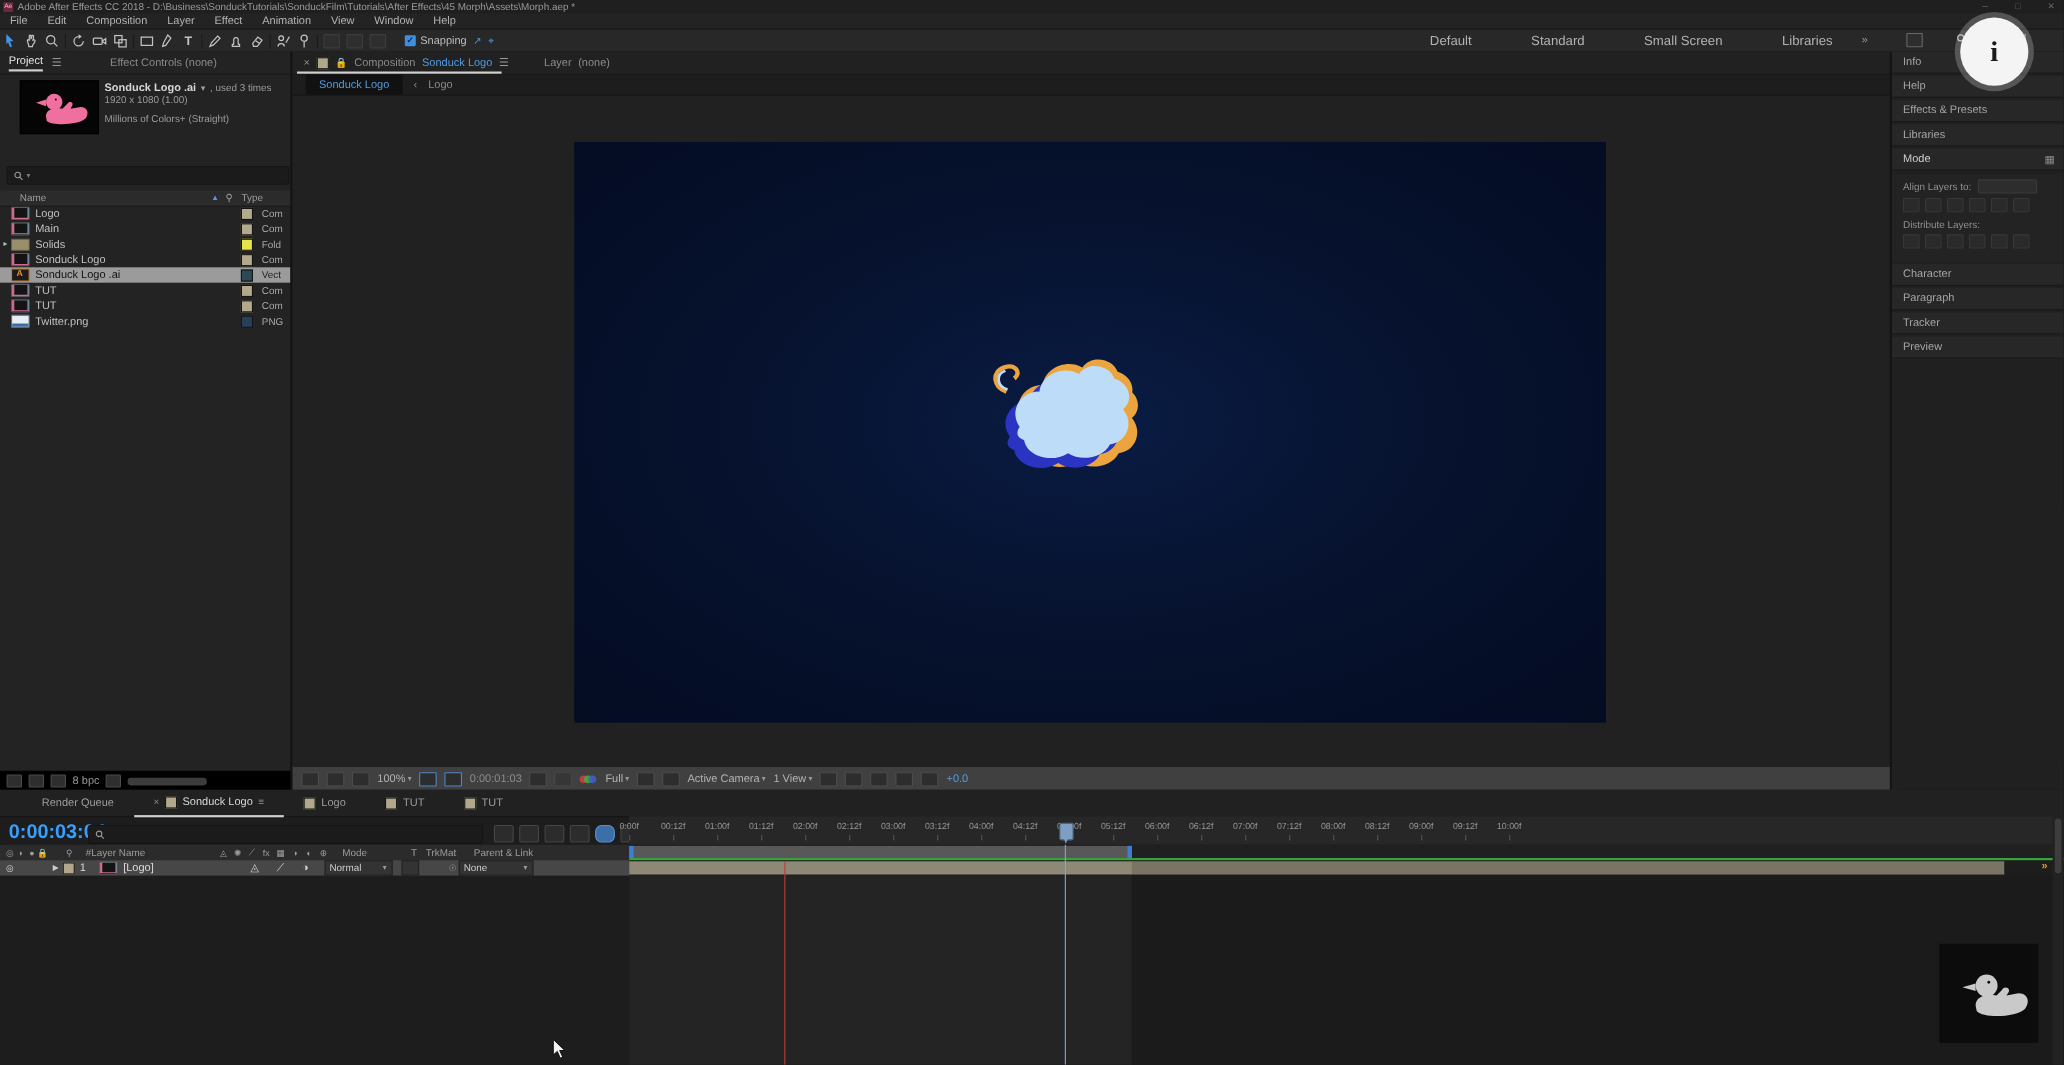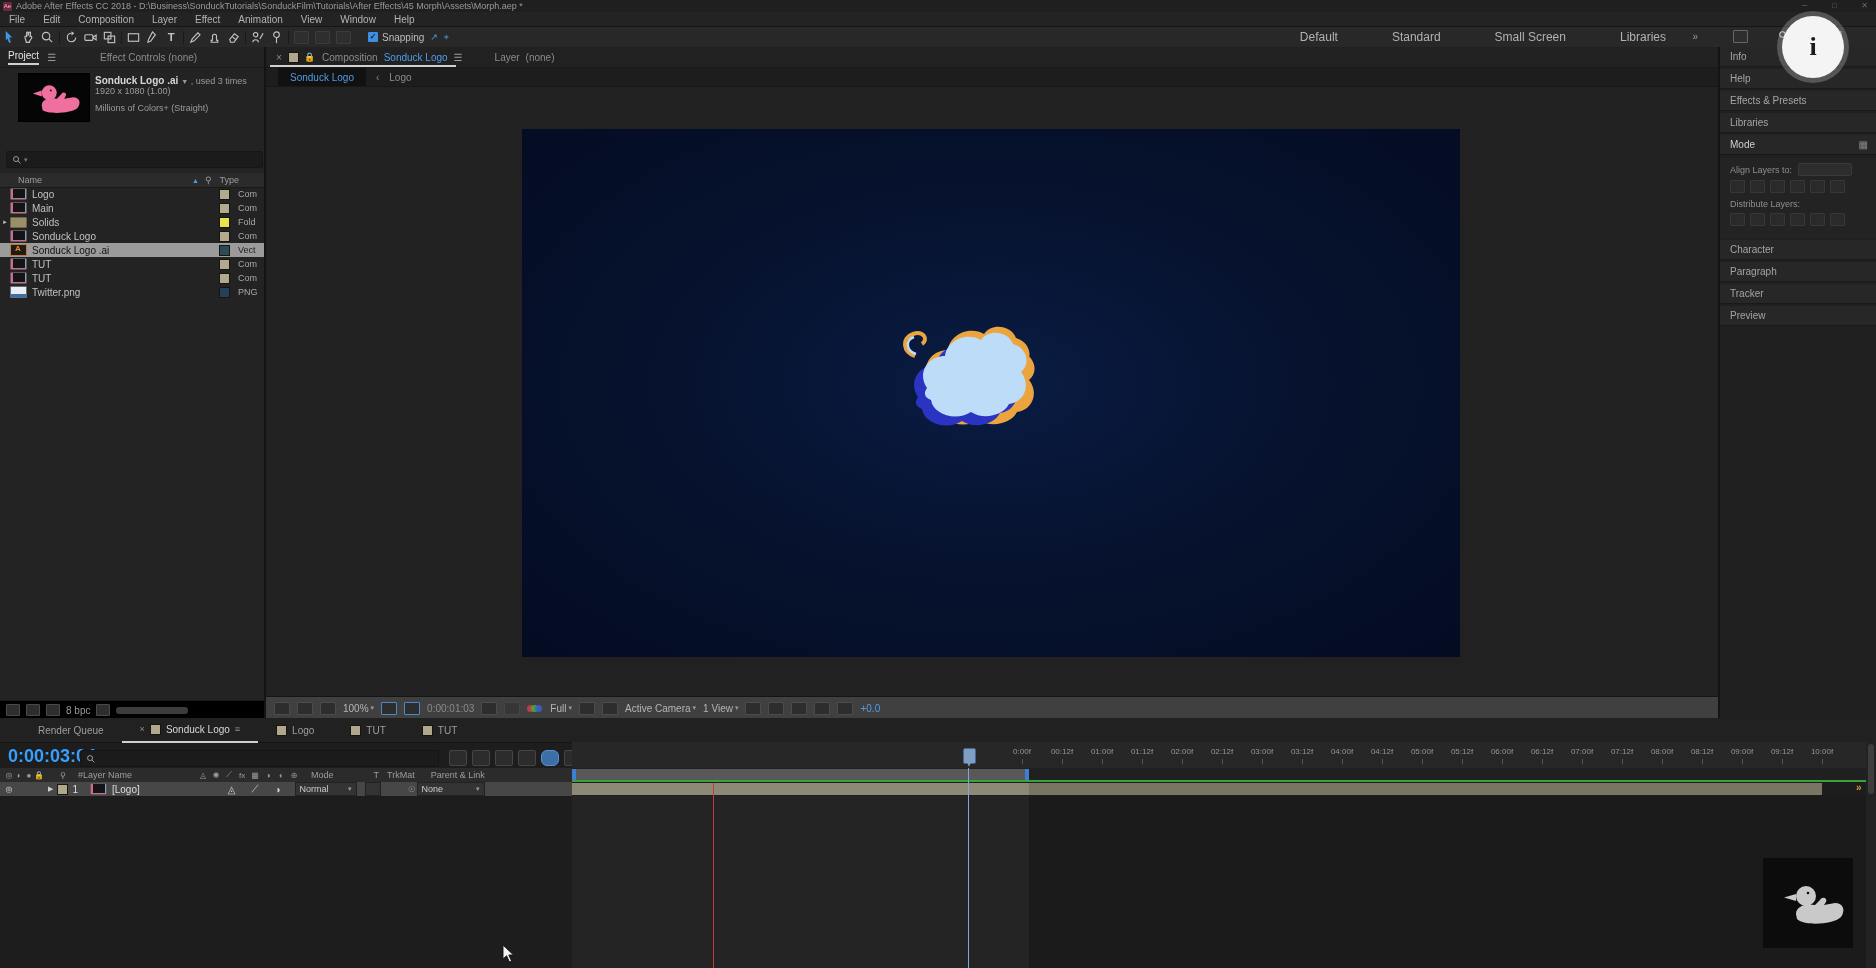--- a/index.html
+++ b/index.html
@@ -93,21 +93,21 @@
   .tlico.blue{background:#3c6ea8;border-color:#5a8fd0;border-radius:6px}
   #avhead{left:0;top:50px;width:572px;height:14px;background:#2b2b2b;border-bottom:1px solid #191919;
        font-size:9px;color:#9d9d9d}
   #layerrow{left:0;top:64px;width:572px;height:14px;background:#474747;color:#ddd;font-size:10px}
   .swico{width:9px;height:9px;display:inline-block}
   .hico{width:10px;height:11px;display:flex;align-items:center;justify-content:center;color:#9d9d9d;font-size:8px}
   .modebox{background:#333;border:1px solid #222;height:12px;display:flex;align-items:center;
        padding:0 4px;gap:6px;font-size:9px;color:#ccc}
   
   #ruler{left:572px;top:24px;width:1304px;height:26px;background:#272727;border-bottom:1px solid #1a1a1a}
-  #ticks{position:absolute;left:-20px;top:5px;width:1290px;display:flex;justify-content:flex-end}
+  #ticks{position:absolute;left:-20px;top:5px;width:1290px;display:flex;justify-content:flex-start}
   #ticks .tick{width:40px;text-align:center;font-size:8px;color:#969696;position:relative}
   #ticks .tick::after{content:"";position:absolute;left:50%;bottom:-8px;width:1px;height:5px;background:#555}
   #workarea{left:572px;top:50px;width:1304px;height:14px;background:#202020}
   #wabar{position:absolute;left:0;top:1px;width:457px;height:11px;background:#585858;
        border-left:4px solid #3d7fd6;border-right:4px solid #3d7fd6;box-sizing:border-box}
   #cache{position:absolute;left:572px;top:62px;width:1304px;height:2px;background:#3aa23a}
   #lbar{position:absolute;left:572px;top:65px;width:1250px;height:12px;background:#8e8876}
   #lbar .shade{position:absolute;left:457px;top:0;right:0;bottom:0;background:rgba(0,0,0,.14)}
   #tlbody-light{left:572px;top:78px;width:457px;height:172px;background:#242424}
   #tlbody-dark{left:1029px;top:78px;width:847px;height:172px;background:#1b1b1b}

